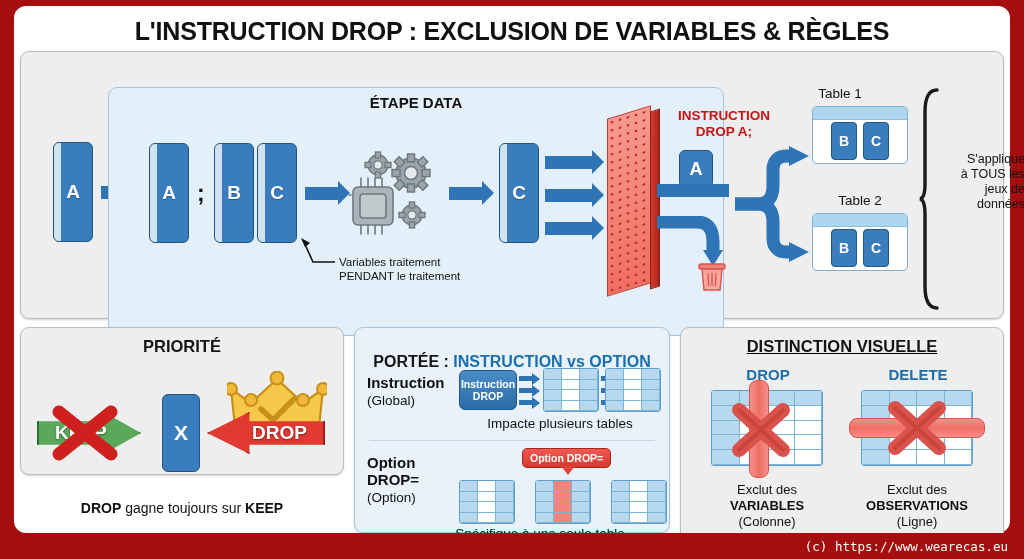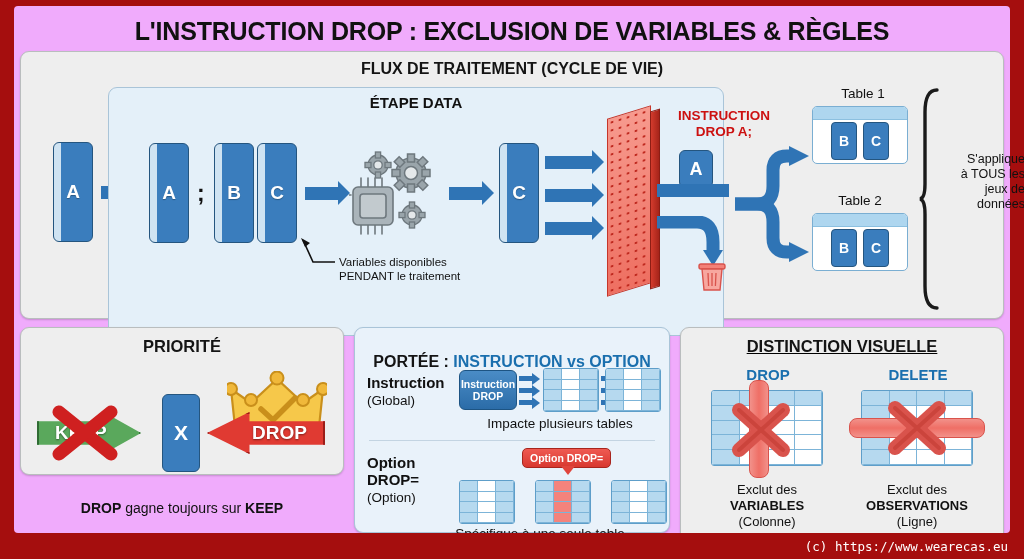--- a/index.html
+++ b/index.html
@@ -7,22 +7,22 @@
     width: 1024px; height: 559px;
     font-family: "Liberation Sans", sans-serif;
     background: #a50e0e;
     overflow: hidden;
     position: relative;
   }
   #page {
     position: absolute;
     left: 14px; top: 6px;
     width: 996px; height: 527px;
-    background: #f0abfc;
-    border-radius: 4px;
+    background: #ffffff;
+    border-radius: 12px;
   }
 
   
   .title {
     text-align: center;
     font-size: 25px;
     font-weight: bold;
     color: #111111;
     letter-spacing: -0.2px;
     padding-top: 6px;
@@ -287,21 +287,20 @@
   }
 </style>
 </head>
 <body>
 
 <div id="page">
 
   <div class="title">L'INSTRUCTION DROP : EXCLUSION DE VARIABLES &amp; RÈGLES</div>
 
   <div class="panel" id="main-panel">
-    <div class="panel-title">FLUX DE TRAITEMENT (CYCLE DE VIE)</div>
 
     <div class="col" style="left:32px; top:90px; width:40px; height:100px;">A</div>
 
     <div class="arrow-r" style="left:80px; top:134px; width:34px;"></div>
 
     <div id="etape-box">
       <div id="etape-title">ÉTAPE DATA</div>
 
       <div class="col" style="left:40px; top:55px; width:40px; height:100px;">A</div>
       <div class="semicolon" style="left:88px; top:92px;">;</div>
@@ -399,32 +398,32 @@
           <line x1="19" y1="13" x2="18.4" y2="26"></line>
         </g>
       </svg>
     </div>
 
     <svg style="position:absolute; left:280px; top:186px;" width="36" height="26" viewBox="0 0 36 26">
       <path d="M34 24 L12 24 L2 2" stroke="#111" stroke-width="1.6" fill="none"></path>
       <polygon points="0,0 9,5 4,9" fill="#111"></polygon>
     </svg>
     <div class="small-note" style="left:318px; top:203px;">
-      <div>Variables disponibles</div>
+      <div>Variables traitement</div>
       <div>PENDANT le traitement</div>
     </div>
 
     <svg style="position:absolute; left:712px; top:72px;" width="80" height="160" viewBox="0 0 80 160">
       <path d="M2 80 H24 Q40 80 40 62 V46 Q40 32 54 32 H60" stroke="#2f74b5" stroke-width="13" fill="none"></path>
       <polygon points="56,22 76,32 56,42" fill="#2f74b5"></polygon>
       <path d="M2 80 H24 Q40 80 40 98 V114 Q40 128 54 128 H60" stroke="#2f74b5" stroke-width="13" fill="none"></path>
       <polygon points="56,118 76,128 56,138" fill="#2f74b5"></polygon>
     </svg>
 
-    <div class="tbl-cap" style="left:794px; top:34px;">Table 1</div>
+    <div class="tbl-cap" style="left:771px; top:34px;">Table 1</div>
     <div class="tbl" style="left:791px; top:54px;">
       <div class="hdr"></div>
       <div class="body">
         <div class="cell" style="left:18px;">B</div>
         <div class="cell" style="left:50px;">C</div>
       </div>
     </div>
 
     <div class="tbl-cap" style="left:791px; top:141px;">Table 2</div>
     <div class="tbl" style="left:791px; top:161px;">

